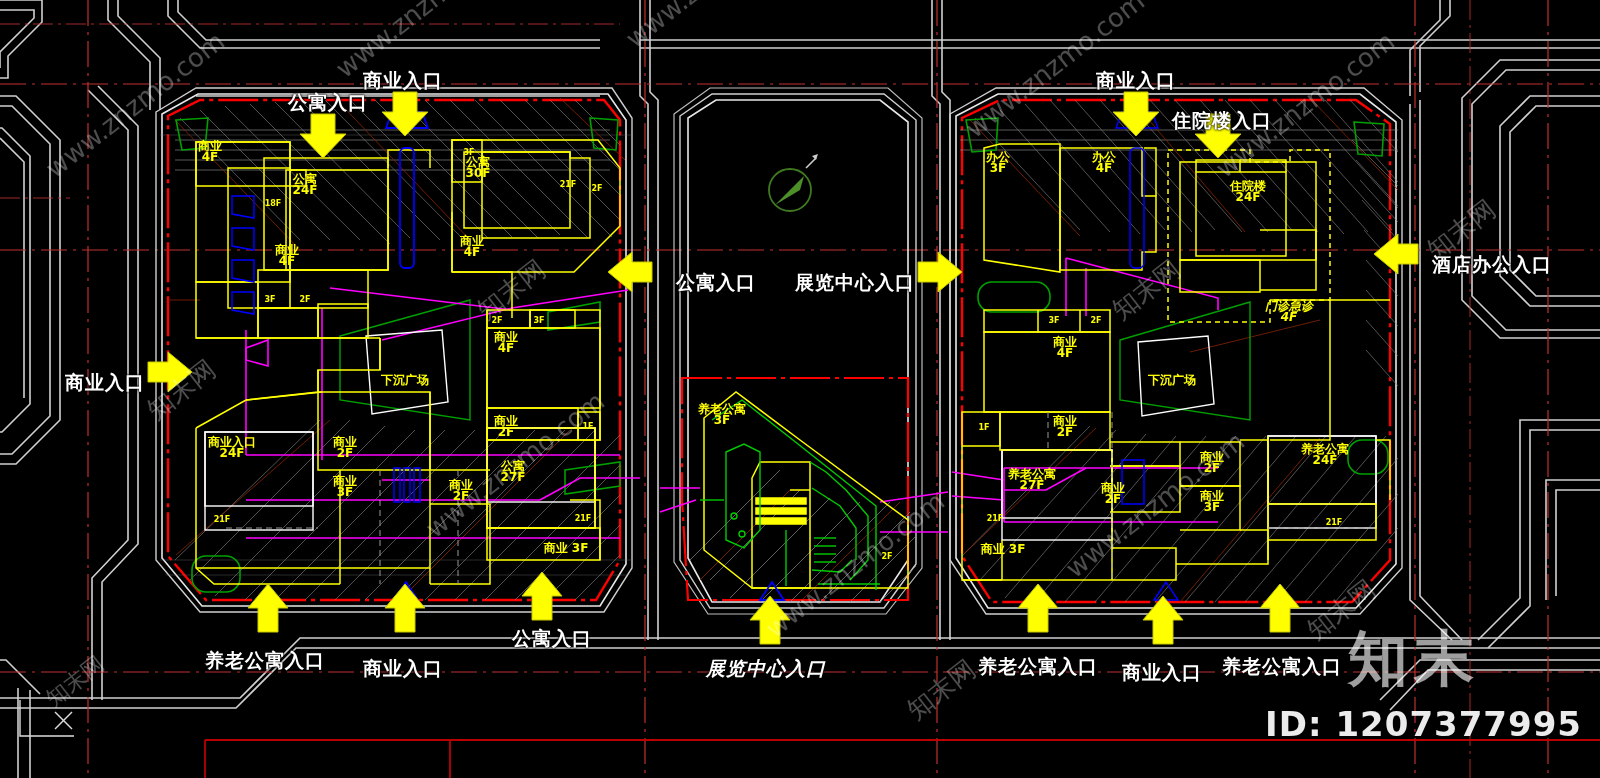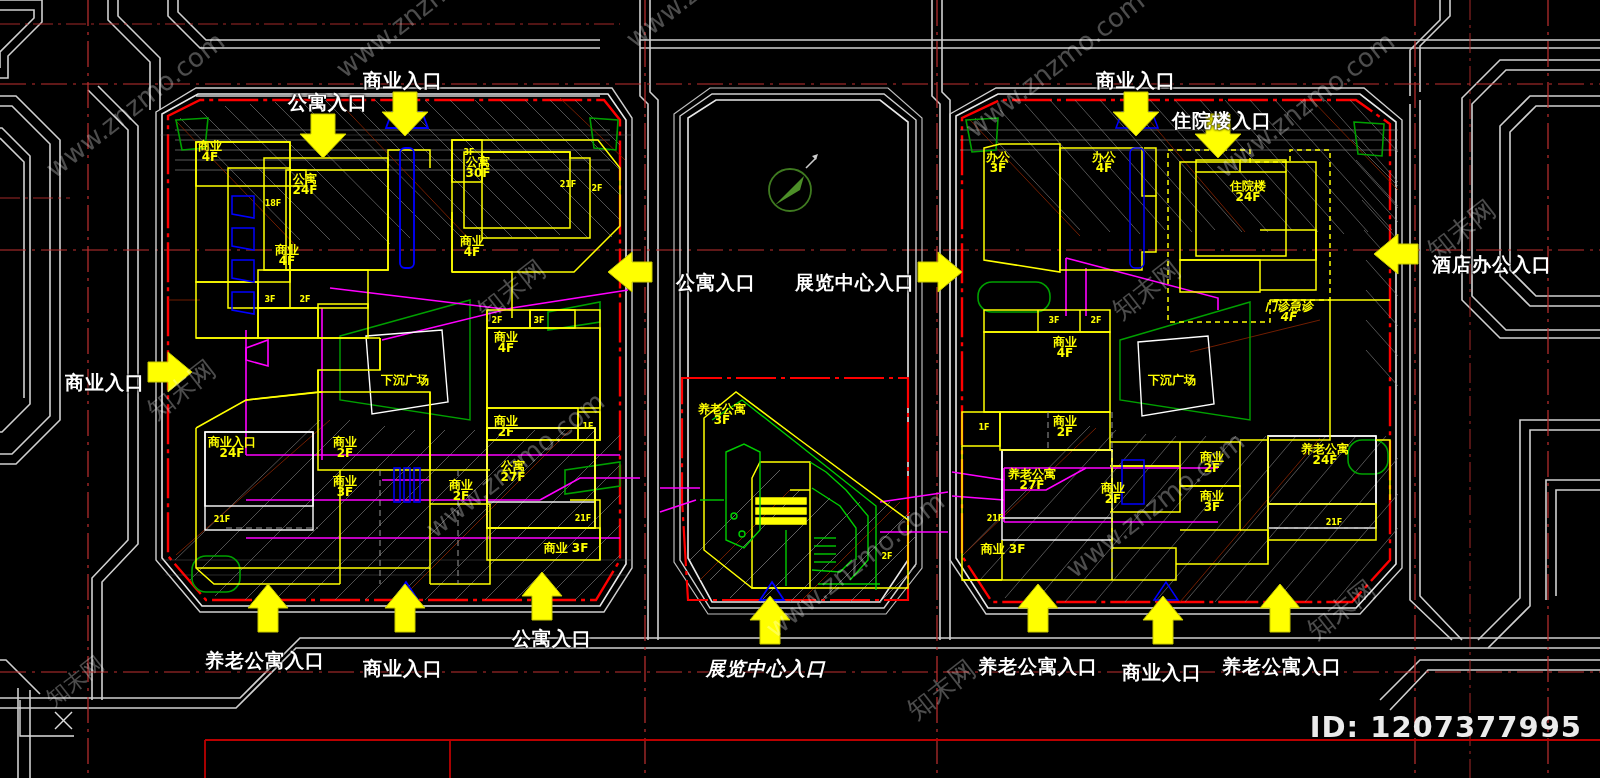--- a/index.html
+++ b/index.html
@@ -16,21 +16,21 @@
           line-height:11px;white-space:nowrap;text-align:center;
           font-family:"DejaVu Sans","Liberation Sans",sans-serif;}
   .blabel.small{font-size:8px;line-height:9px;}
   .wm{position:absolute;color:rgba(255,255,255,.30);white-space:nowrap;
       font-family:"DejaVu Sans","Liberation Sans",sans-serif;
       transform-origin:left top;pointer-events:none;}
   #wm-brand{position:absolute;right:120px;bottom:78px;
       color:rgba(255,255,255,.62);font-size:60px;font-weight:bold;letter-spacing:6px;
       font-family:"DejaVu Sans","Liberation Sans",sans-serif;}
   #wm-id{position:absolute;right:18px;bottom:34px;color:rgba(255,255,255,.92);
-      font-size:29px;font-weight:bold;letter-spacing:1px;
+      font-size:34px;font-weight:bold;letter-spacing:1px;
       font-family:"DejaVu Sans","Liberation Sans",sans-serif;}
 </style>
 </head>
 <body>
 
 <div id="stage">
 
   <svg class="layer" viewBox="0 0 1600 778">
     <defs>
       <clipPath id="clipW">
@@ -699,15 +699,16 @@
       </div>
       <div class="blabel" style="left: 1325px; top: 455px; transform: translate(-50%, -50%);">
         <div>养老公寓</div>
         <div>24F</div>
       </div>
       <div class="blabel small" style="left: 1334px; top: 522px; transform: translate(-50%, -50%);">
         <div>21F</div>
       </div>
     </div>
 
+  <div id="wm-brand">知末</div>
   <div id="wm-id">ID: 1207377995</div>
 
 </div>
 
 </body></html>

